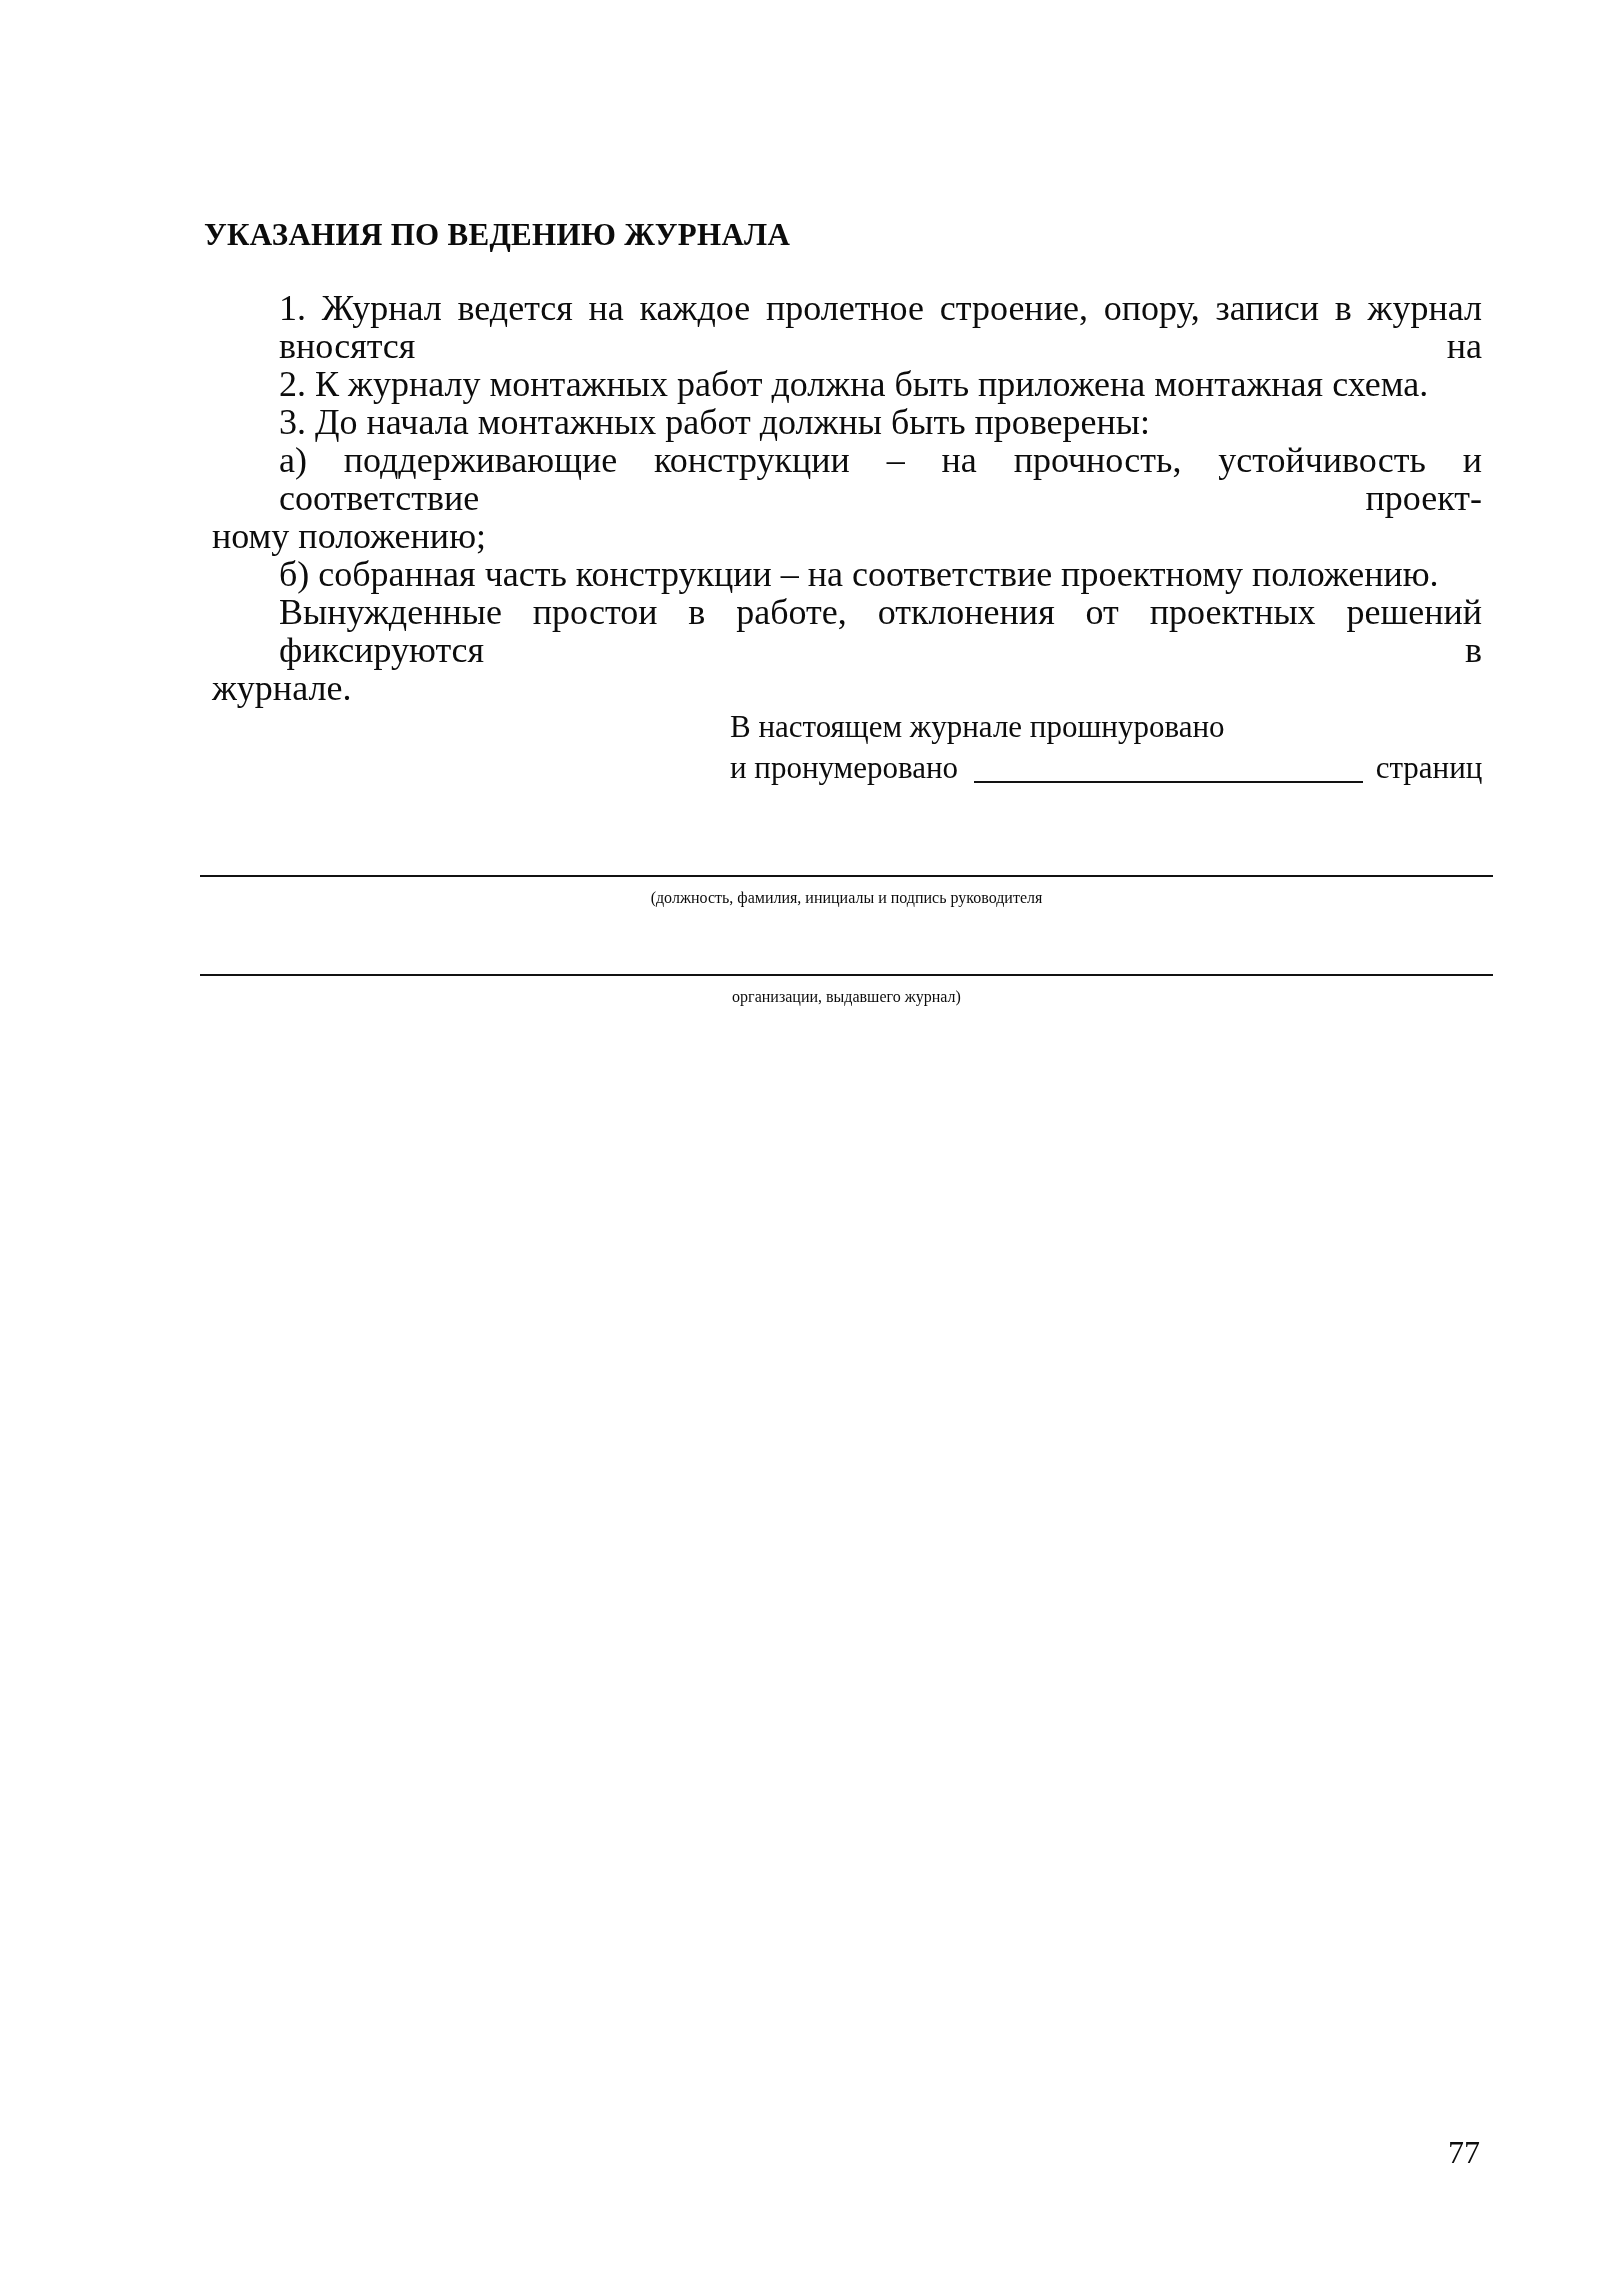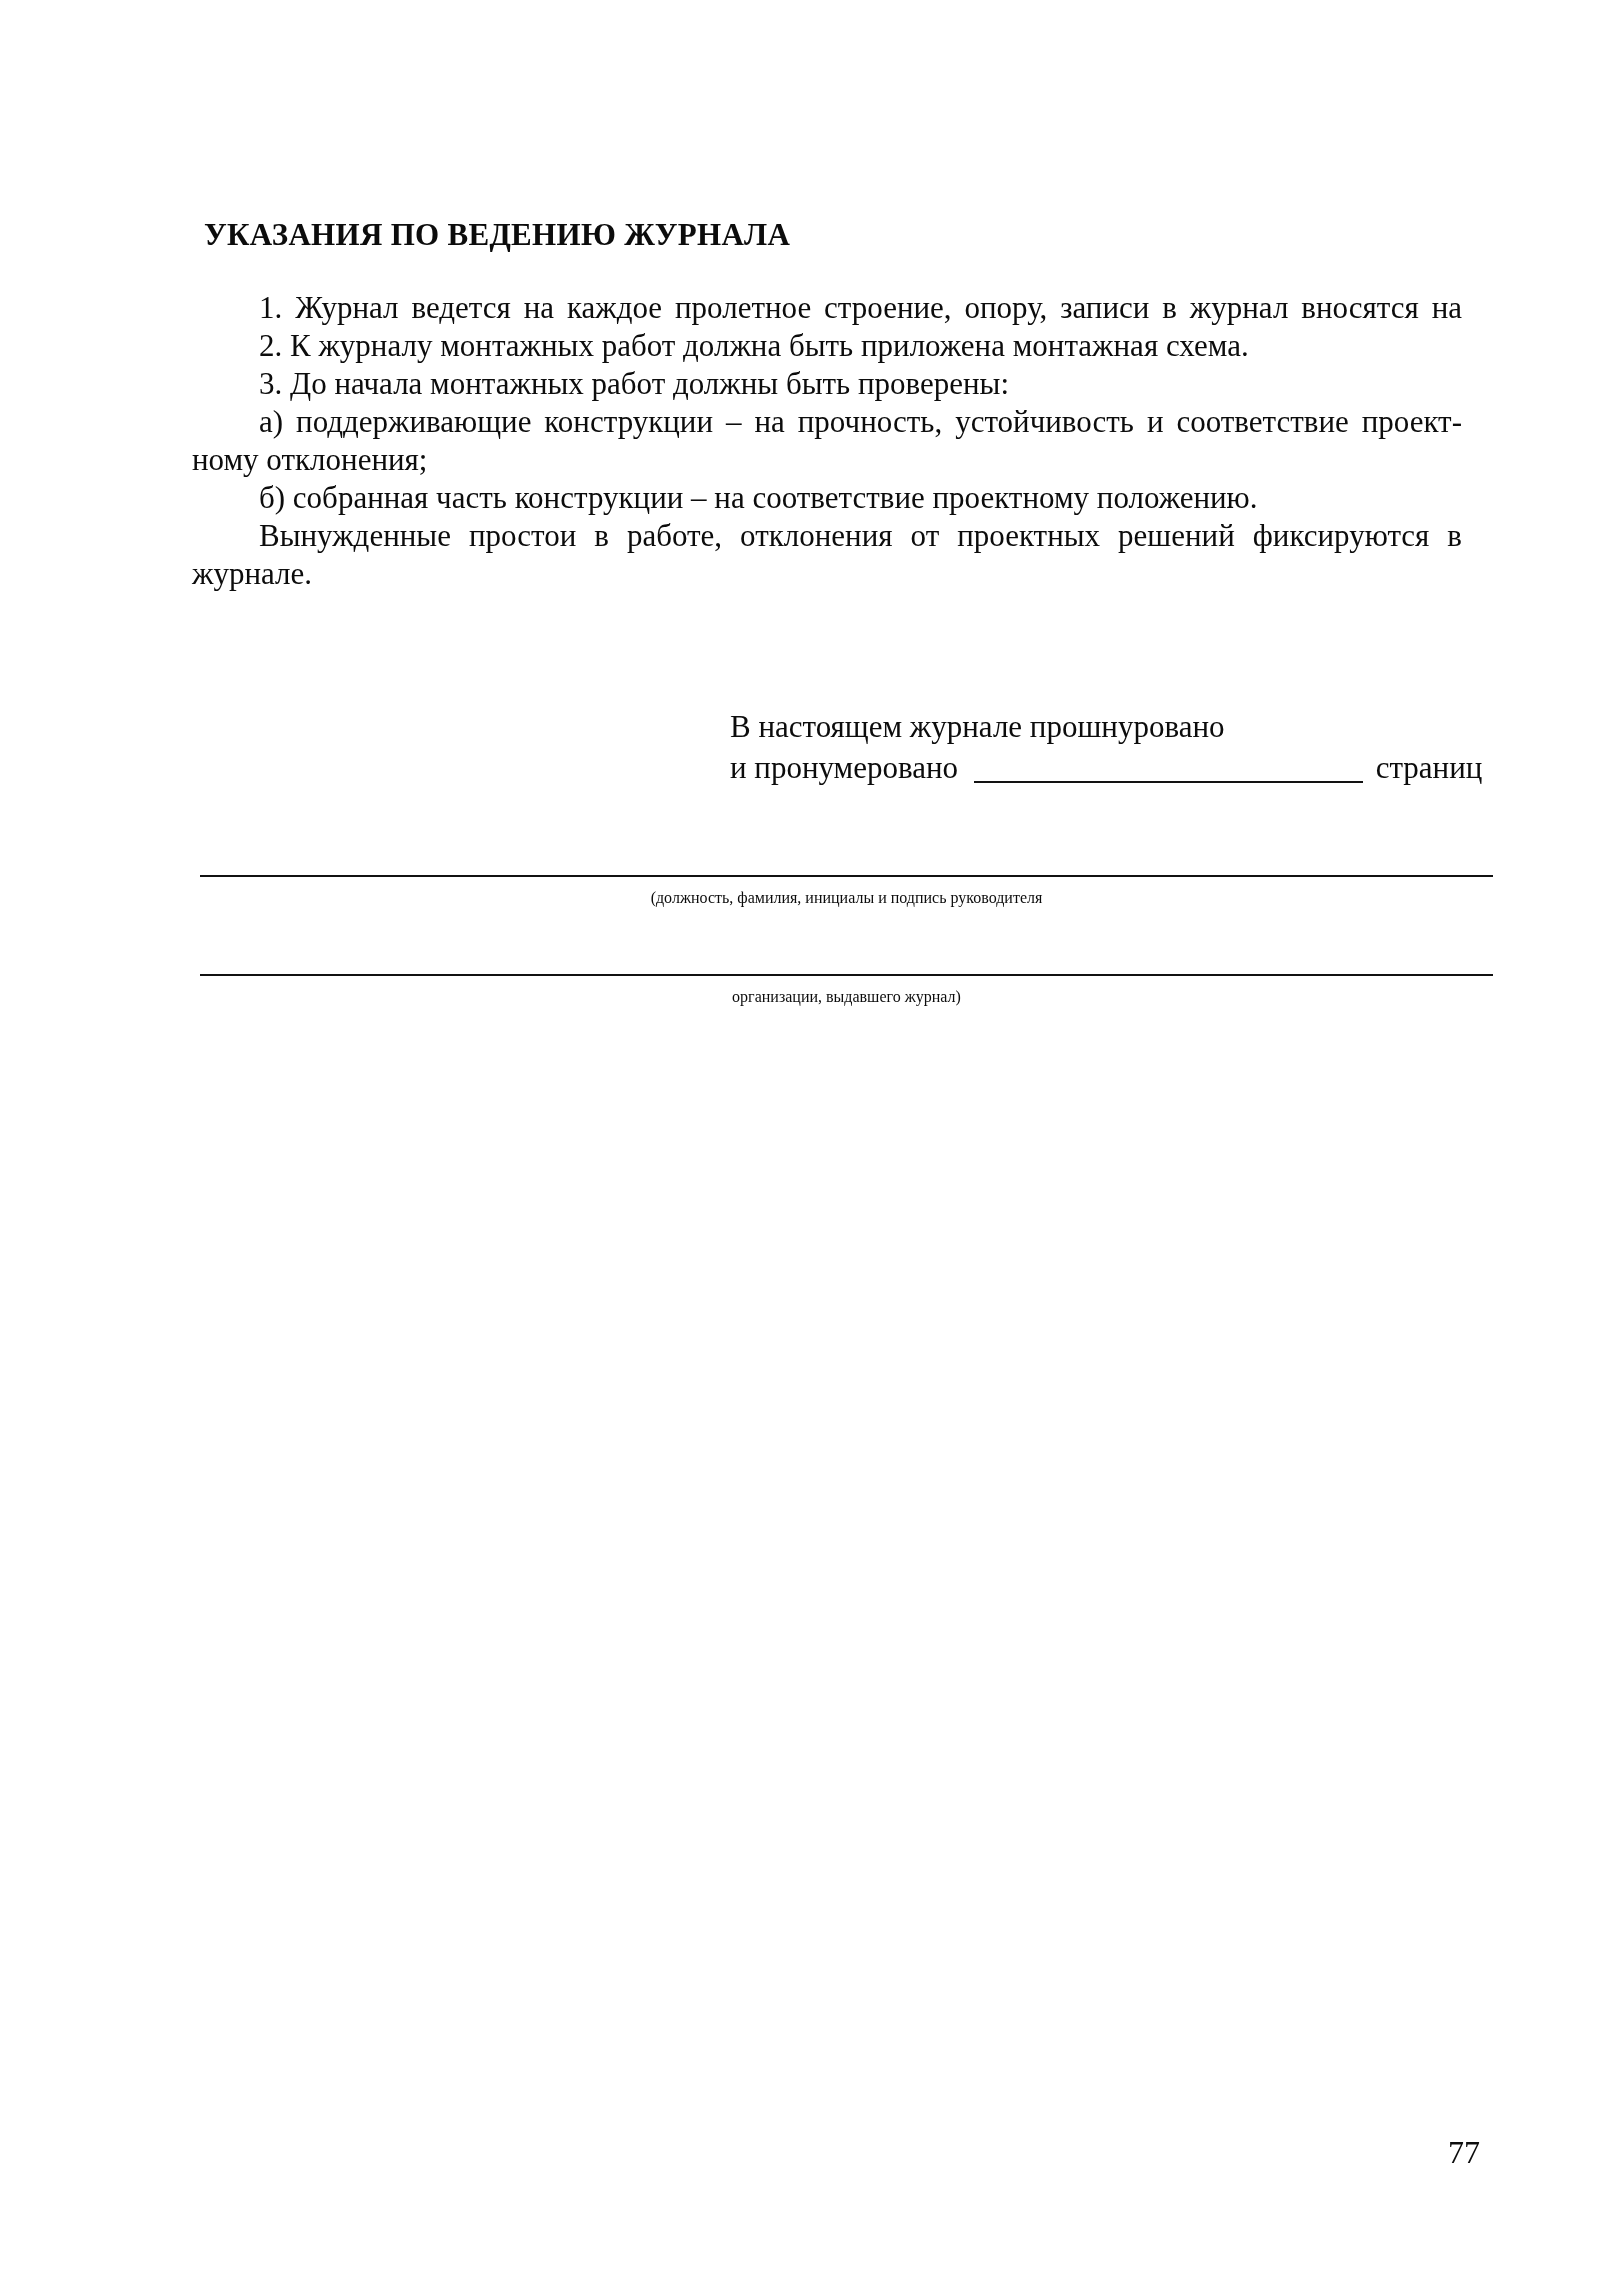--- a/index.html
+++ b/index.html
@@ -17,24 +17,24 @@
     position: absolute;
     left: 204px;
     top: 196px;
     font-size: 31px;
     font-weight: 700;
     white-space: nowrap;
     letter-spacing: 0.3px;
   }
   .instructions {
     position: absolute;
-    left: 192px;
+    left: 212px;
     top: 289px;
     width: 1270px;
-    font-size: 31px;
+    font-size: 36px;
     line-height: 38px;
   }
   .ln { display: block; white-space: nowrap; }
   .ln.indent { padding-left: 67px; }
   .ln.justify {
     white-space: normal;
     text-align: justify;
     text-align-last: justify;
   }
   .cert-block {
@@ -90,21 +90,21 @@
 
 <div class="page">
 
   <h1 class="doc-title">УКАЗАНИЯ ПО ВЕДЕНИЮ ЖУРНАЛА</h1>
 
   <div class="instructions">
     <span class="ln indent justify">1. Журнал ведется на каждое пролетное строение, опору, записи в журнал вносятся на</span>
     <span class="ln indent">2. К журналу монтажных работ должна быть приложена монтажная схема.</span>
     <span class="ln indent">3. До начала монтажных работ должны быть проверены:</span>
     <span class="ln indent justify">а) поддерживающие конструкции – на прочность, устойчивость и соответствие проект-</span>
-    <span class="ln">ному отклонения;</span>
+    <span class="ln">ному положению;</span>
     <span class="ln indent">б) собранная часть конструкции – на соответствие проектному положению.</span>
     <span class="ln indent justify">Вынужденные простои в работе, отклонения от проектных решений фиксируются в</span>
     <span class="ln">журнале.</span>
   </div>
 
   <div class="cert-block">
     <div class="cert-line1">В настоящем журнале прошнуровано</div>
     <div class="cert-line2">
       <span>и пронумеровано</span><span class="blank-line"></span><span>страниц</span>
     </div>

